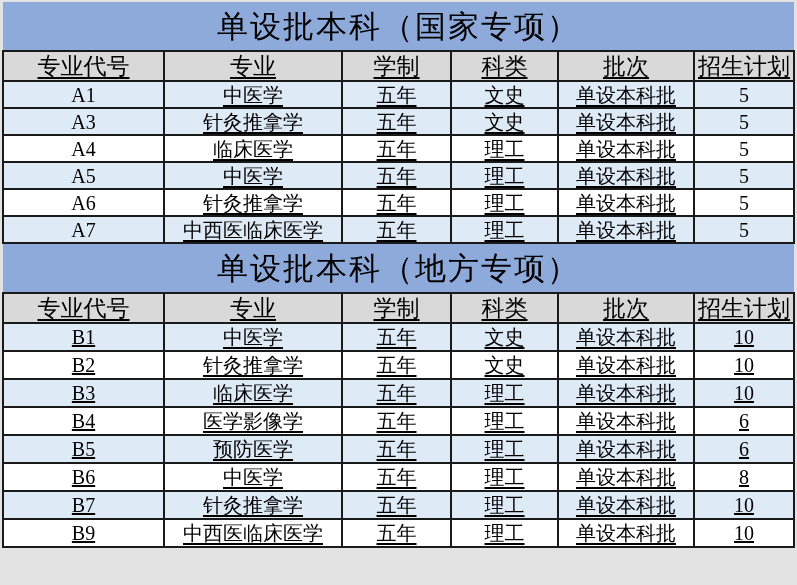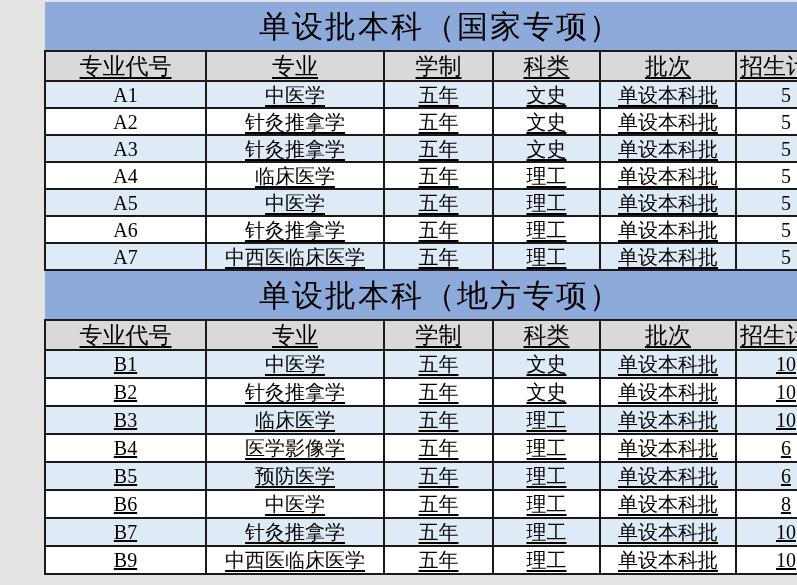--- a/index.html
+++ b/index.html
@@ -13,21 +13,21 @@
   }
   *{ box-sizing:border-box; }
   html,body{ margin:0; padding:0; }
   body{
     width:797px; height:585px; overflow:hidden;
     background:var(--page-bg);
     font-family:"Liberation Serif","DejaVu Serif",serif;
     color:var(--text);
     position:relative;
   }
-  #sheet{ position:absolute; top:2px; left:2px; width:694px;margin-left:42px; }
+  #sheet{ position:absolute; top:2px; left:2px; width:694px; }
   table{
     border-collapse:collapse;
     table-layout:fixed;
     width:791px;
   }
   td,th{
     border:2px solid var(--border);
     text-align:center;
     vertical-align:middle;
     padding:0;
@@ -83,28 +83,20 @@
           <th class="header-cell u">招生计划</th>
         </tr>
         <tr class="band">
           <td class="cell">A1</td>
           <td class="cell u">中医学</td>
           <td class="cell u">五年</td>
           <td class="cell u">文史</td>
           <td class="cell u">单设本科批</td>
           <td class="cell">5</td>
         </tr>
-        <tr class="">
-          <td class="cell">A2</td>
-          <td class="cell u">针灸推拿学</td>
-          <td class="cell u">五年</td>
-          <td class="cell u">文史</td>
-          <td class="cell u">单设本科批</td>
-          <td class="cell">5</td>
-        </tr>
         <tr class="band">
           <td class="cell">A3</td>
           <td class="cell u">针灸推拿学</td>
           <td class="cell u">五年</td>
           <td class="cell u">文史</td>
           <td class="cell u">单设本科批</td>
           <td class="cell">5</td>
         </tr>
         <tr class="">
           <td class="cell">A4</td>

